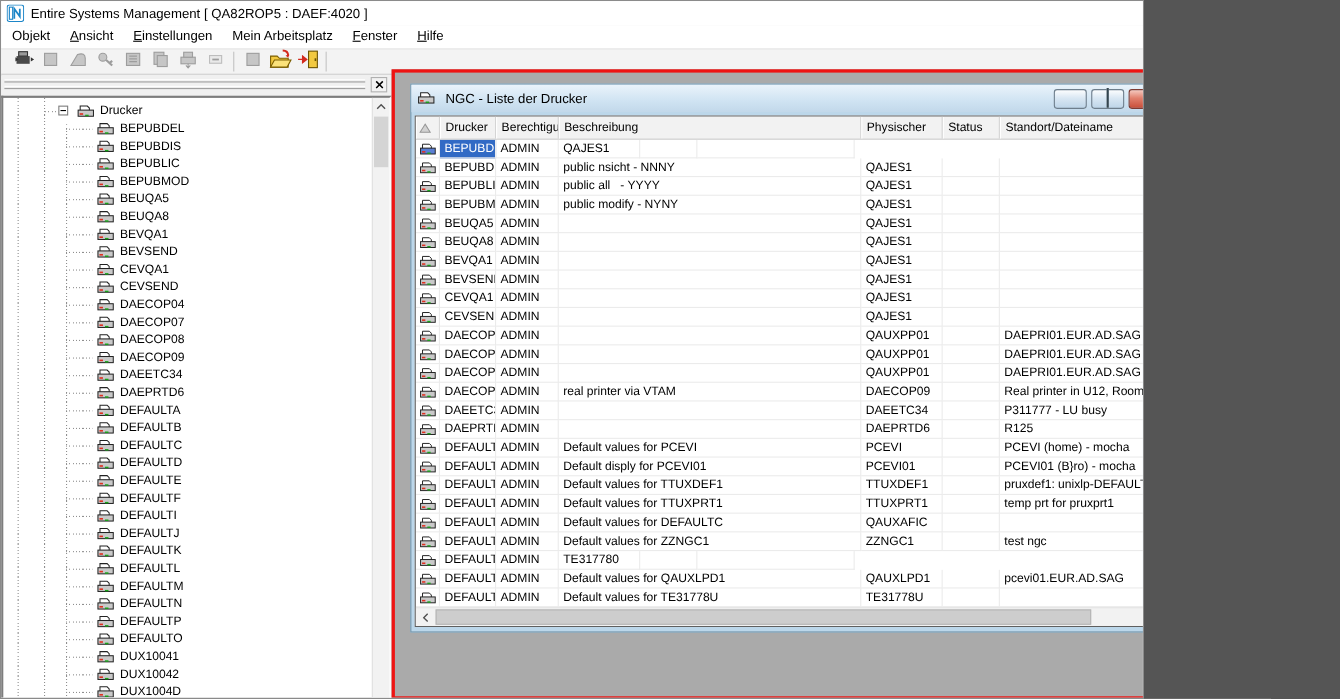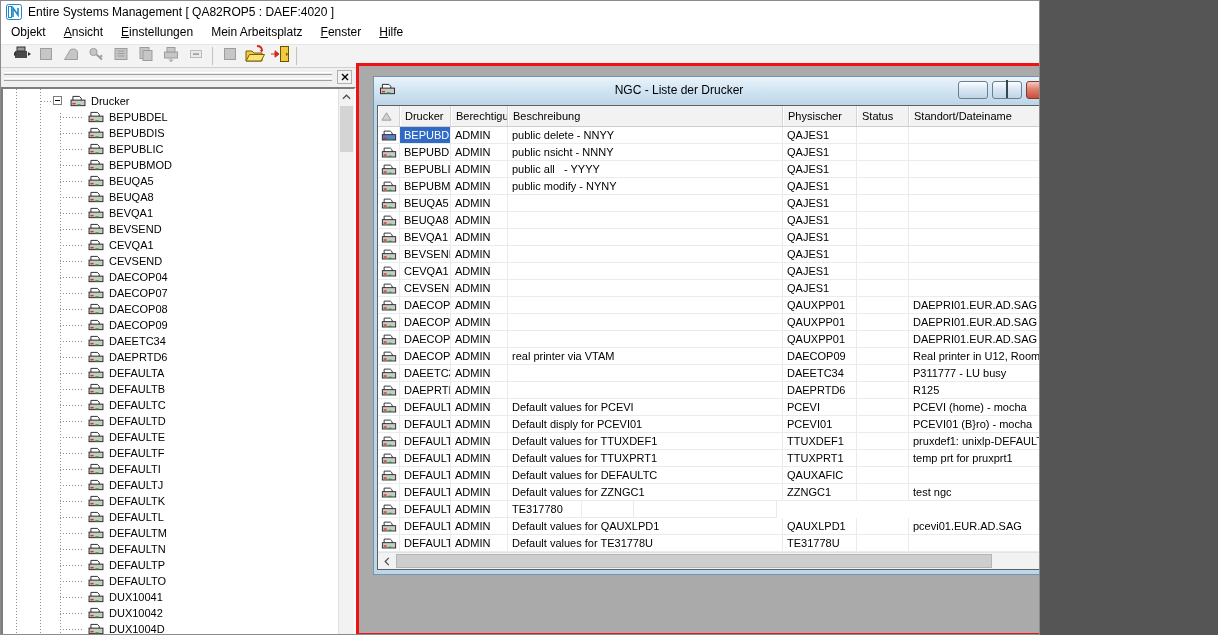--- a/index.html
+++ b/index.html
@@ -50,21 +50,21 @@
   .tree-vscroll{ position:absolute; top:0; right:0; width:16px; bottom:0; background:#f2f2f2; border-left:1px solid #e0e0e0; }
   .tvs-up{ position:absolute; top:0; left:0; width:15px; height:16px; display:flex; align-items:center; justify-content:center; }
   .tvs-thumb{ position:absolute; top:17px; left:1px; width:13px; height:46px; background:#d4d4d4; }
   
   .mdi{ position:absolute; left:355px; top:62px; width:863px; height:573px;
     background:#aaaaaa; border:3px solid #ee1312; }
   
   .childwin{ position:absolute; left:14px; top:10px; width:700px; height:499px;
     background:#bcd7ea; border:1px solid #7395ab; }
   .childtitle{ height:25px; display:flex; align-items:center; padding:0 6px 0 5px; gap:5px; font-size:12px;
-    background:linear-gradient(#eaf3fb,#cfe3f2 60%,#c2d8ea);text-align:center; }
+    background:linear-gradient(#eaf3fb,#cfe3f2 60%,#c2d8ea); }
   .childtitle .t{ flex:1; }
   .win-btns{ display:flex; gap:4px; }
   .win-btn{ width:30px; height:18px; border:1px solid #6e7e8c; border-radius:3px;
     background:linear-gradient(#fcfdfe,#d9e7f3 45%,#bed5e8); display:flex; align-items:center; justify-content:center; }
   .win-btn.close{ width:40px; border-color:#7e3a32;
     background:linear-gradient(#f5c9bf,#e1806d 45%,#c94f3a); }
   .g-min{ width:10px; height:3px; background:#33454f; }
   .g-res{ width:9px; height:8px; border:1px solid #33454f; border-top:3px solid #33454f; background:#e8f1f8; }
   
   .client{ position:absolute; left:3px; top:28px; width:692px; height:465px;
@@ -467,21 +467,20 @@
         <div class="grid-body" id="tbody">
             <div class="row">
               <div class="cell c0"><svg viewBox="0 0 18 14" width="100%" height="100%">
                   <path d="M3.5 6.5 V1.5 H10.5 L12.5 3.5 V6.5" fill="#ffffff" stroke="#222"></path>
                   <rect x="1.5" y="5.5" width="15" height="6" fill="#5b7fd4" stroke="#222"></rect>
                   <rect x="3" y="8.5" width="3.4" height="1.6" fill="#e03020"></rect>
                   <rect x="8.4" y="10" width="3.4" height="1.4" fill="#16a316"></rect>
                 </svg></div>
               <div class="cell c1 sel">BEPUBDEL</div>
               <div class="cell c2">ADMIN</div>
-              <div class="cell c3">public delete - NNYY</div>
               <div class="cell c4">QAJES1</div>
               <div class="cell c5"></div>
               <div class="cell c6"></div>
             </div>
             <div class="row">
               <div class="cell c0"><svg viewBox="0 0 18 14" width="100%" height="100%">
                   <path d="M3.5 6.5 V1.5 H10.5 L12.5 3.5 V6.5" fill="#ffffff" stroke="#222"></path>
                   <rect x="1.5" y="5.5" width="15" height="6" fill="#c9c9c9" stroke="#222"></rect>
                   <rect x="3" y="8.5" width="3.4" height="1.6" fill="#e03020"></rect>
                   <rect x="8.4" y="10" width="3.4" height="1.4" fill="#16a316"></rect>

